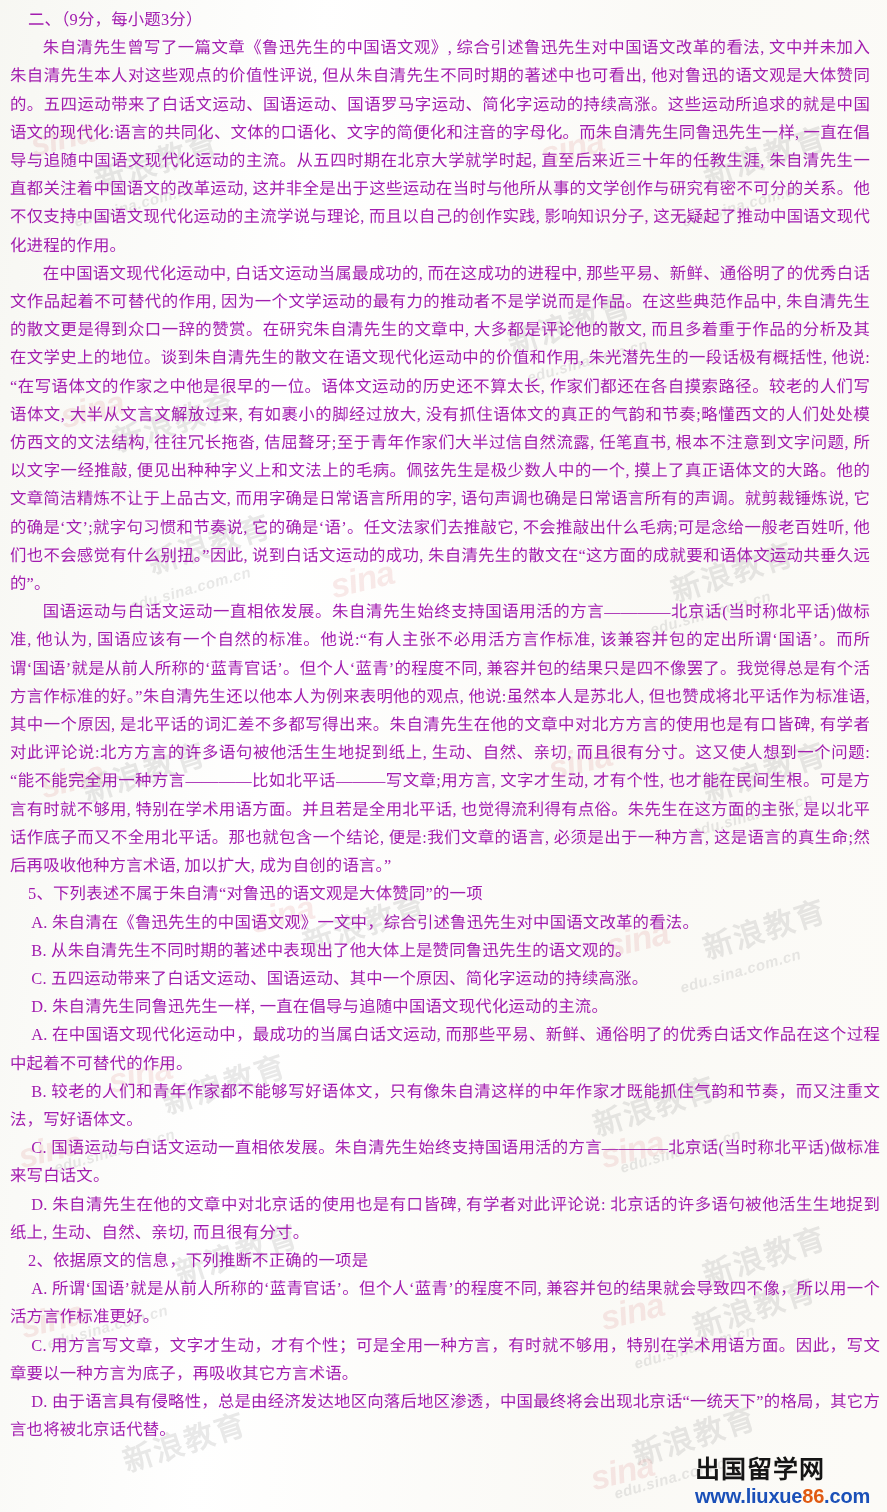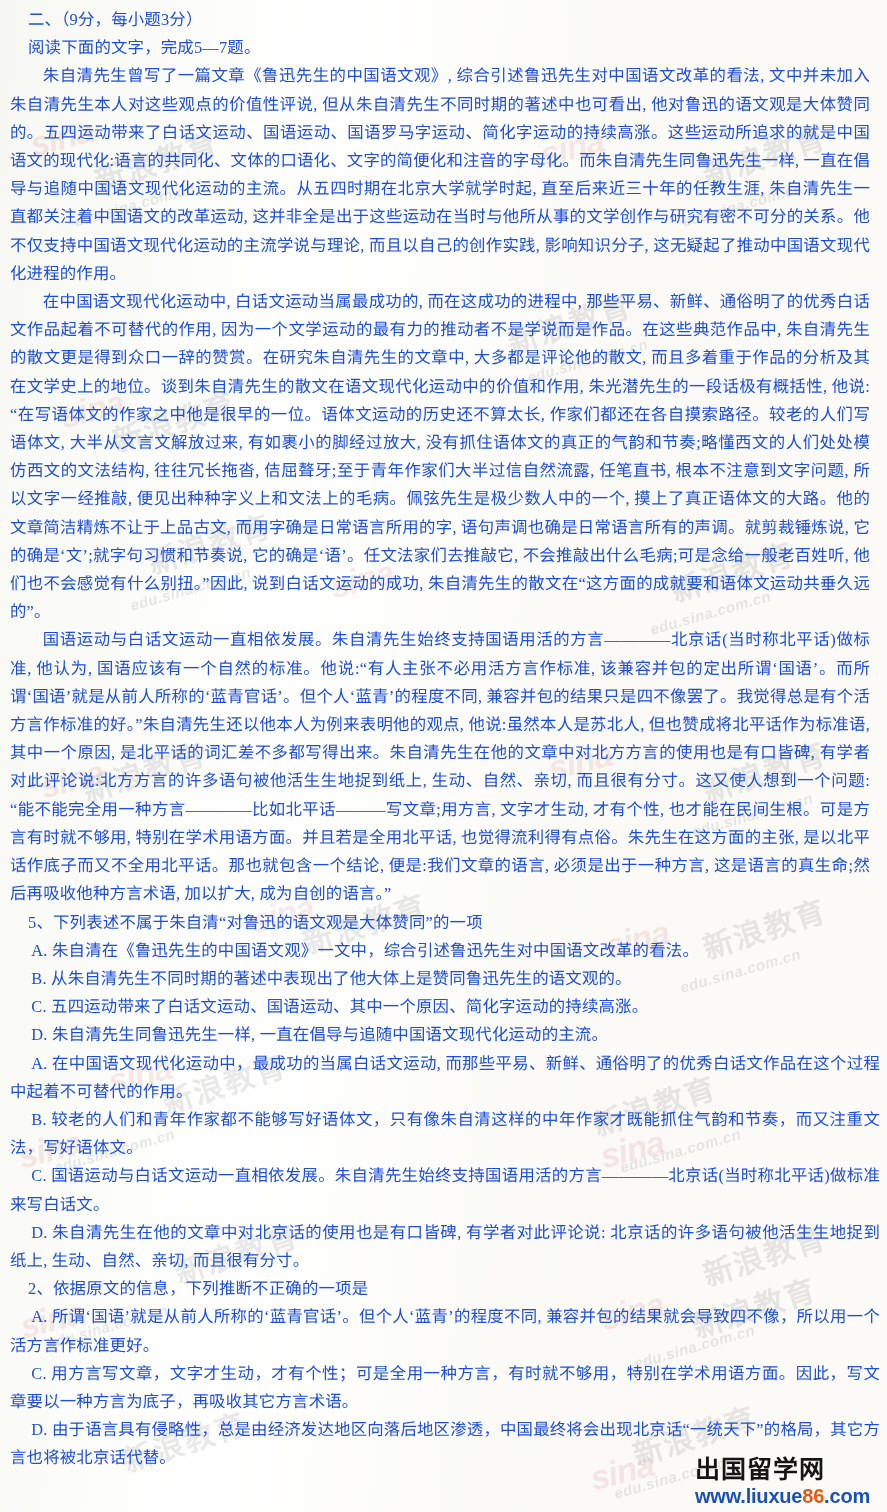--- a/index.html
+++ b/index.html
@@ -35,21 +35,21 @@
   .line,
   .para,
   .qline{
     font-size:16.4px;
     line-height:28.2px;
     letter-spacing:.2px;
     text-align:justify;
     text-justify:inter-ideograph;
     word-break:break-all;
     margin:0;
-    color:#1d4ed8;
+    color:#a21caf;
   }
 
   .indent2{ text-indent:2em; }
 
   .para{
     margin:0 10px 0 0;
   }
 
   .heading{
     text-indent:1.1em;
@@ -184,21 +184,20 @@
 
 <div class="wm wm-cn" style="left:120px; top:1418px;">新浪教育</div>
 <div class="wm wm-cn" style="left:630px; top:1412px;">新浪教育</div>
 <div class="wm wm-sina" style="left:590px; top:1452px;">sina</div>
 <div class="wm wm-url" style="left:612px; top:1468px;">edu.sina.com.cn</div>
 
 <div class="page">
 
   <div class="line heading">二、（9分，每小题3分）</div>
 
-  <div class="line heading">阅读下面的文字，完成5—7题。</div>
 
   <p class="para indent2">朱自清先生曾写了一篇文章《鲁迅先生的中国语文观》, 综合引述鲁迅先生对中国语文改革的看法, 文中并未加入朱自清先生本人对这些观点的价值性评说, 但从朱自清先生不同时期的著述中也可看出, 他对鲁迅的语文观是大体赞同的。五四运动带来了白话文运动、国语运动、国语罗马字运动、简化字运动的持续高涨。这些运动所追求的就是中国语文的现代化:语言的共同化、文体的口语化、文字的简便化和注音的字母化。而朱自清先生同鲁迅先生一样, 一直在倡导与追随中国语文现代化运动的主流。从五四时期在北京大学就学时起, 直至后来近三十年的任教生涯, 朱自清先生一直都关注着中国语文的改革运动, 这并非全是出于这些运动在当时与他所从事的文学创作与研究有密不可分的关系。他不仅支持中国语文现代化运动的主流学说与理论, 而且以自己的创作实践, 影响知识分子, 这无疑起了推动中国语文现代化进程的作用。</p>
 
   <p class="para indent2">在中国语文现代化运动中, 白话文运动当属最成功的, 而在这成功的进程中, 那些平易、新鲜、通俗明了的优秀白话文作品起着不可替代的作用, 因为一个文学运动的最有力的推动者不是学说而是作品。在这些典范作品中, 朱自清先生的散文更是得到众口一辞的赞赏。在研究朱自清先生的文章中, 大多都是评论他的散文, 而且多着重于作品的分析及其在文学史上的地位。谈到朱自清先生的散文在语文现代化运动中的价值和作用, 朱光潜先生的一段话极有概括性, 他说:“在写语体文的作家之中他是很早的一位。语体文运动的历史还不算太长, 作家们都还在各自摸索路径。较老的人们写语体文, 大半从文言文解放过来, 有如裹小的脚经过放大, 没有抓住语体文的真正的气韵和节奏;略懂西文的人们处处模仿西文的文法结构, 往往冗长拖沓, 佶屈聱牙;至于青年作家们大半过信自然流露, 任笔直书, 根本不注意到文字问题, 所以文字一经推敲, 便见出种种字义上和文法上的毛病。佩弦先生是极少数人中的一个, 摸上了真正语体文的大路。他的文章简洁精炼不让于上品古文, 而用字确是日常语言所用的字, 语句声调也确是日常语言所有的声调。就剪裁锤炼说, 它的确是‘文’;就字句习惯和节奏说, 它的确是‘语’。任文法家们去推敲它, 不会推敲出什么毛病;可是念给一般老百姓听, 他们也不会感觉有什么别扭。”因此, 说到白话文运动的成功, 朱自清先生的散文在“这方面的成就要和语体文运动共垂久远的”。</p>
 
   <p class="para indent2">国语运动与白话文运动一直相依发展。朱自清先生始终支持国语用活的方言————北京话(当时称北平话)做标准, 他认为, 国语应该有一个自然的标准。他说:“有人主张不必用活方言作标准, 该兼容并包的定出所谓‘国语’。而所谓‘国语’就是从前人所称的‘蓝青官话’。但个人‘蓝青’的程度不同, 兼容并包的结果只是四不像罢了。我觉得总是有个活方言作标准的好。”朱自清先生还以他本人为例来表明他的观点, 他说:虽然本人是苏北人, 但也赞成将北平话作为标准语, 其中一个原因, 是北平话的词汇差不多都写得出来。朱自清先生在他的文章中对北方方言的使用也是有口皆碑, 有学者对此评论说:北方方言的许多语句被他活生生地捉到纸上, 生动、自然、亲切, 而且很有分寸。这又使人想到一个问题:“能不能完全用一种方言————比如北平话———写文章;用方言, 文字才生动, 才有个性, 也才能在民间生根。可是方言有时就不够用, 特别在学术用语方面。并且若是全用北平话, 也觉得流利得有点俗。朱先生在这方面的主张, 是以北平话作底子而又不全用北平话。那也就包含一个结论, 便是:我们文章的语言, 必须是出于一种方言, 这是语言的真生命;然后再吸收他种方言术语, 加以扩大, 成为自创的语言。”</p>
 
   <div class="qline heading">5、下列表述不属于朱自清“对鲁迅的语文观是大体赞同”的一项</div>
   <div class="qline choice">A. 朱自清在《鲁迅先生的中国语文观》一文中，综合引述鲁迅先生对中国语文改革的看法。</div>
   <div class="qline choice">B. 从朱自清先生不同时期的著述中表现出了他大体上是赞同鲁迅先生的语文观的。</div>

